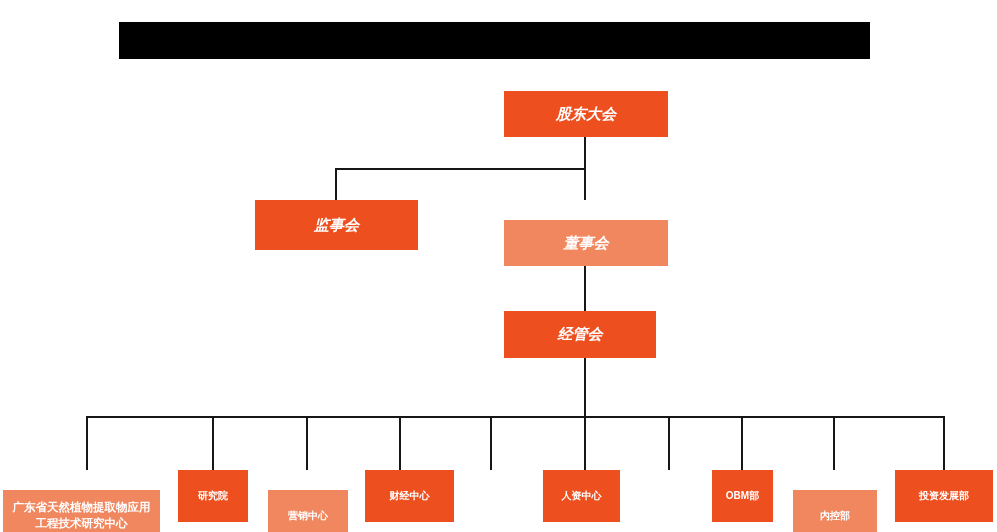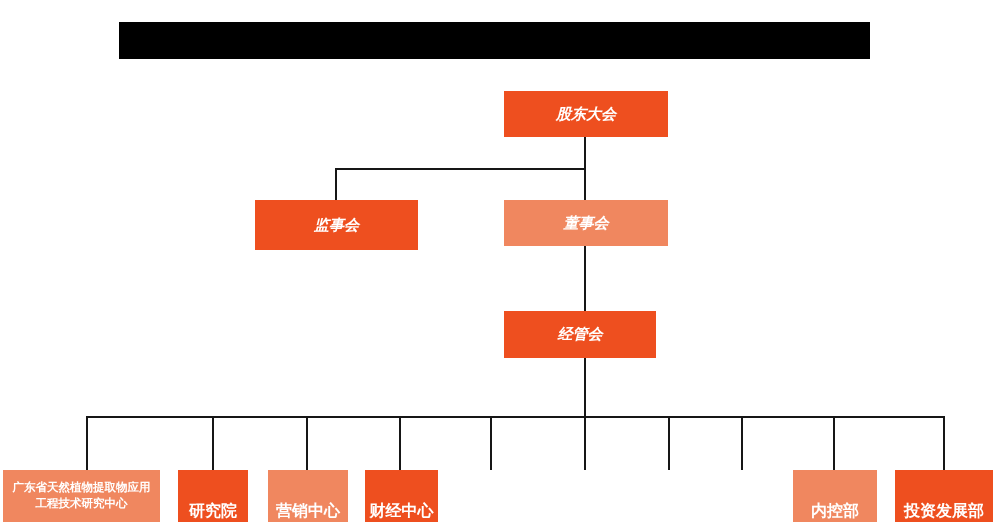--- a/index.html
+++ b/index.html
@@ -10,23 +10,23 @@
   .canvas{position:absolute;inset:0;}
   .redaction{
     position:absolute;left:119px;top:22px;width:751px;height:37px;
     background:var(--redaction,#000);
   }
   .node{
     position:absolute;display:flex;align-items:center;justify-content:center;
     color:#fff;font-weight:bold;text-align:center;box-sizing:border-box;
   }
   .node.dark{background:var(--dark,#ee4f1f);}
-  .node.light{background:var(--light,#f0875f);}
+  .node.light{background:var(--light,#f0875f);margin-top:20px;}
   .fs15{font-size:15px;font-style:italic;}
-  .fs14{font-size:16px;align-items:flex-end;}
+  .fs14{font-size:10px;}
   .fs11{font-size:11.5px;line-height:1.35;padding:2px 4px;}
   .line{position:absolute;background:var(--line,#161616);}
   .line.v{width:2px;}
   .line.h{height:2px;}
 </style>
 </head>
 <body>
 
 <div class="canvas">
 
@@ -65,22 +65,28 @@
 
   <div class="node light fs11" style="left:3px;top:470px;width:157px;height:52px">
     <span>广东省天然植物提取物应用工程技术研究中心</span>
   </div>
   <div class="node dark fs14" style="left:178px;top:470px;width:70px;height:52px">
     <span>研究院</span>
   </div>
   <div class="node light fs14" style="left:268px;top:470px;width:80px;height:52px">
     <span>营销中心</span>
   </div>
-  <div class="node dark fs14" style="left:365px;top:470px;width:73px;height:52px">
+  <div class="node dark fs14" style="left:365px;top:470px;width:89px;height:52px">
     <span>财经中心</span>
+  </div>
+  <div class="node dark fs14" style="left:543px;top:470px;width:77px;height:52px">
+    <span>人资中心</span>
+  </div>
+  <div class="node dark fs14" style="left:712px;top:470px;width:61px;height:52px">
+    <span>OBM部</span>
   </div>
   <div class="node light fs14" style="left:793px;top:470px;width:84px;height:52px">
     <span>内控部</span>
   </div>
   <div class="node dark fs14" style="left:895px;top:470px;width:98px;height:52px">
     <span>投资发展部</span>
   </div>
 
 </div>
 

